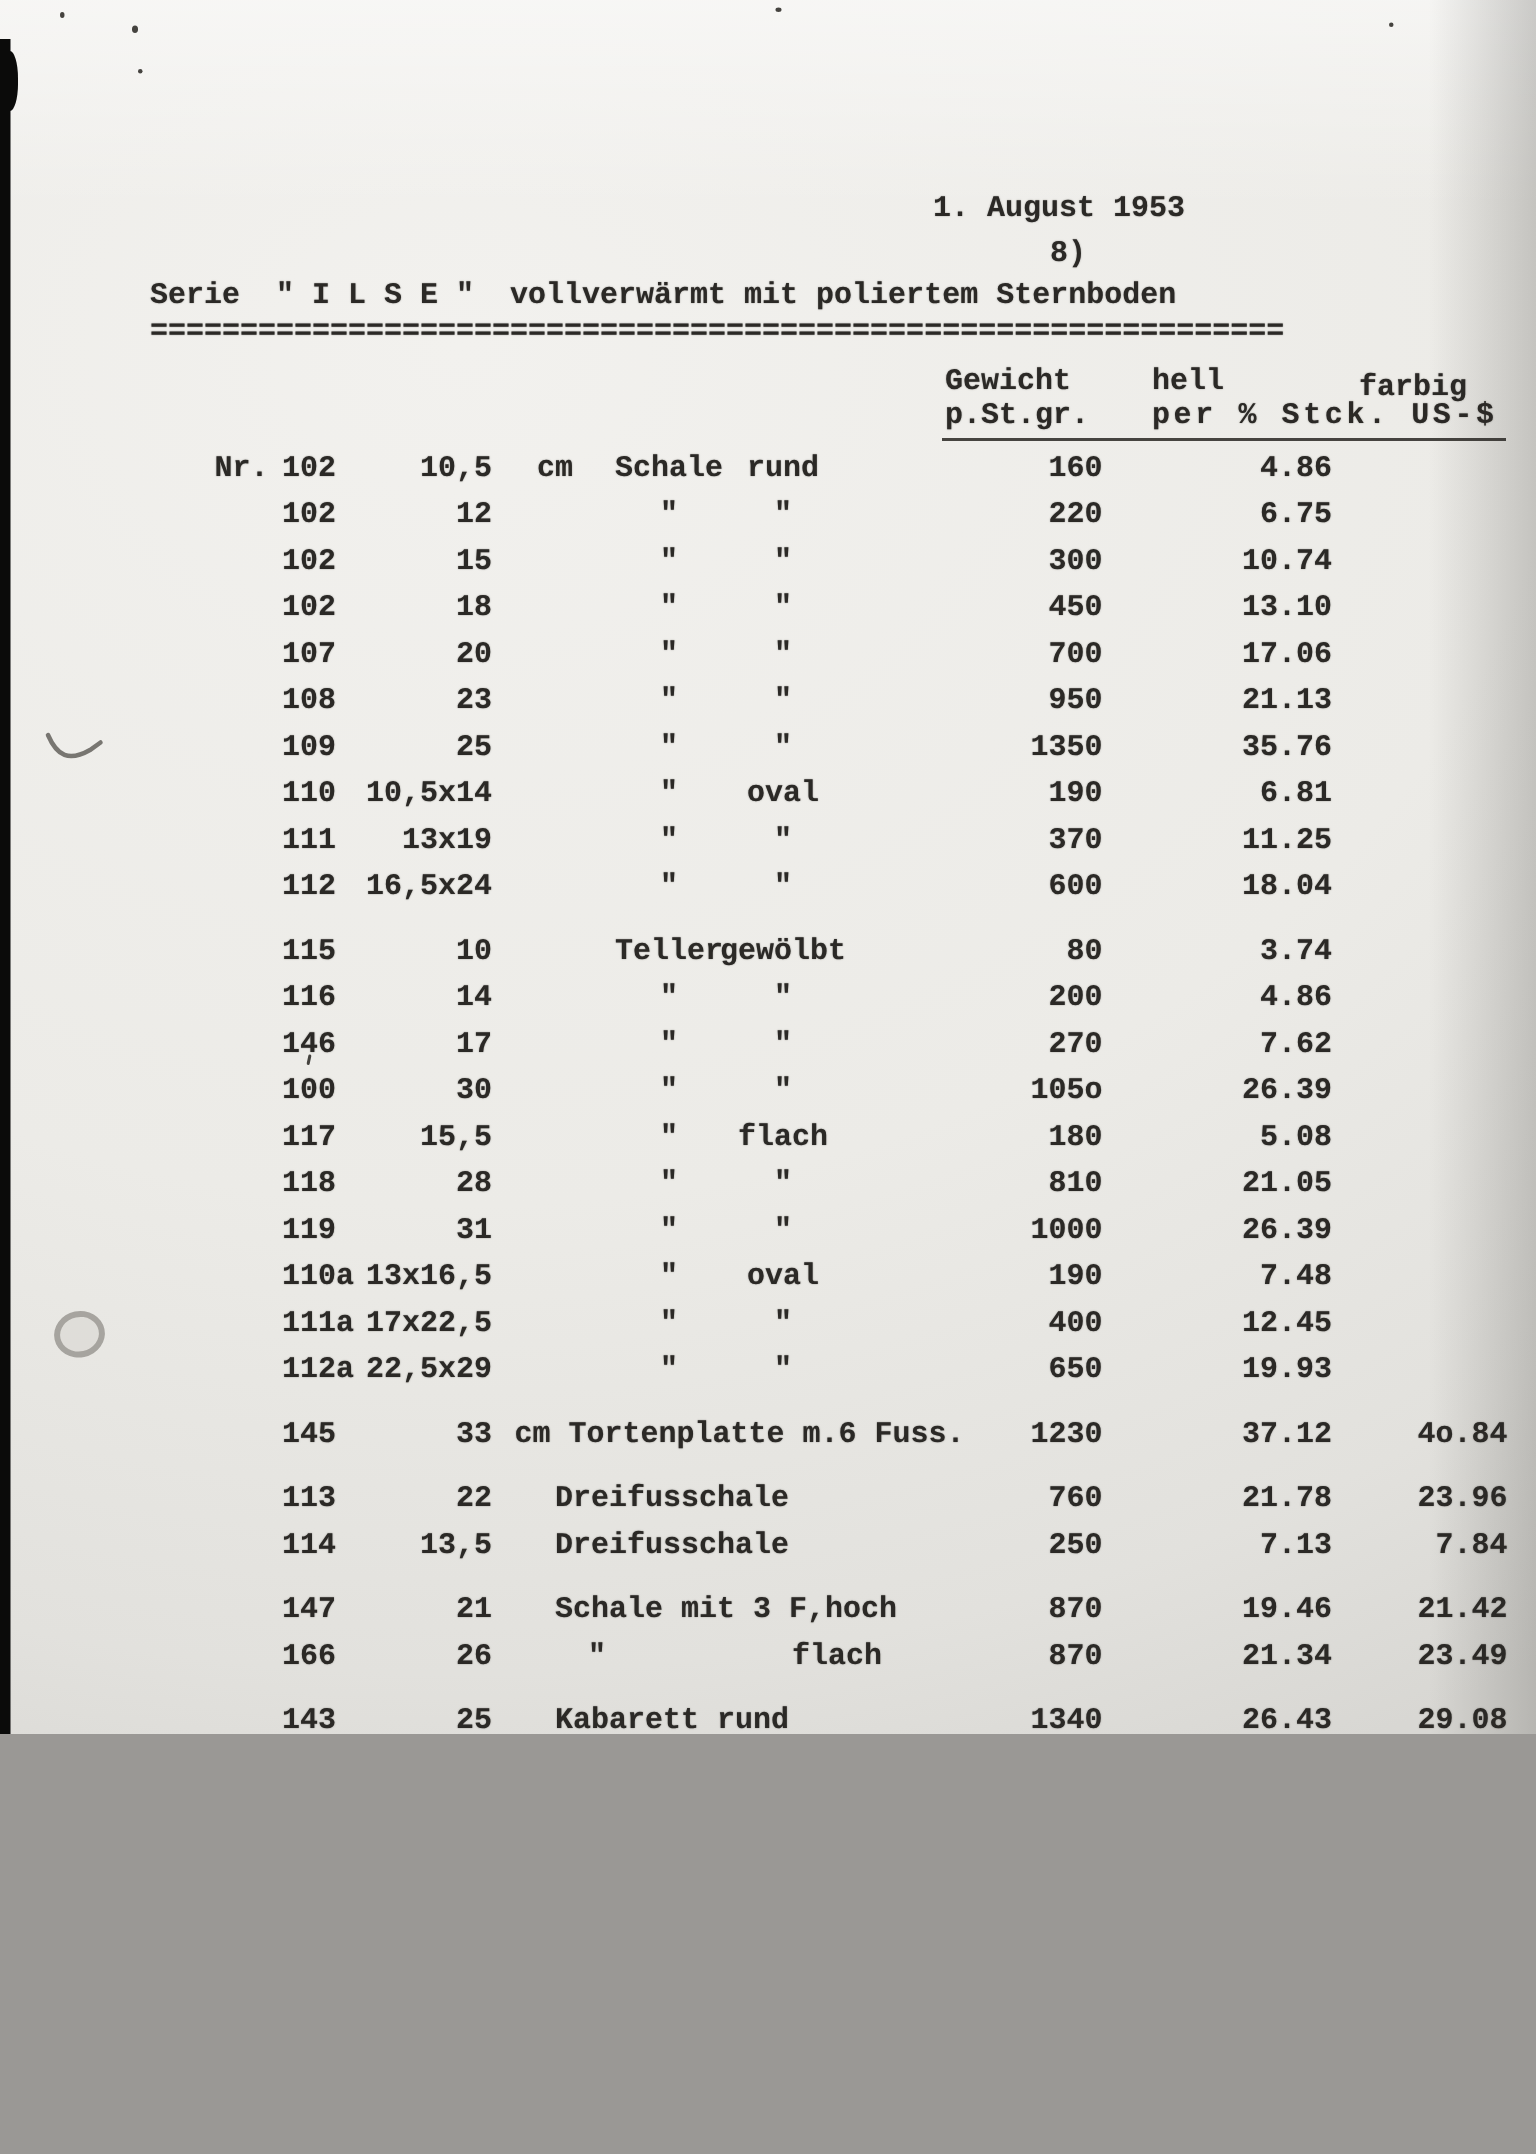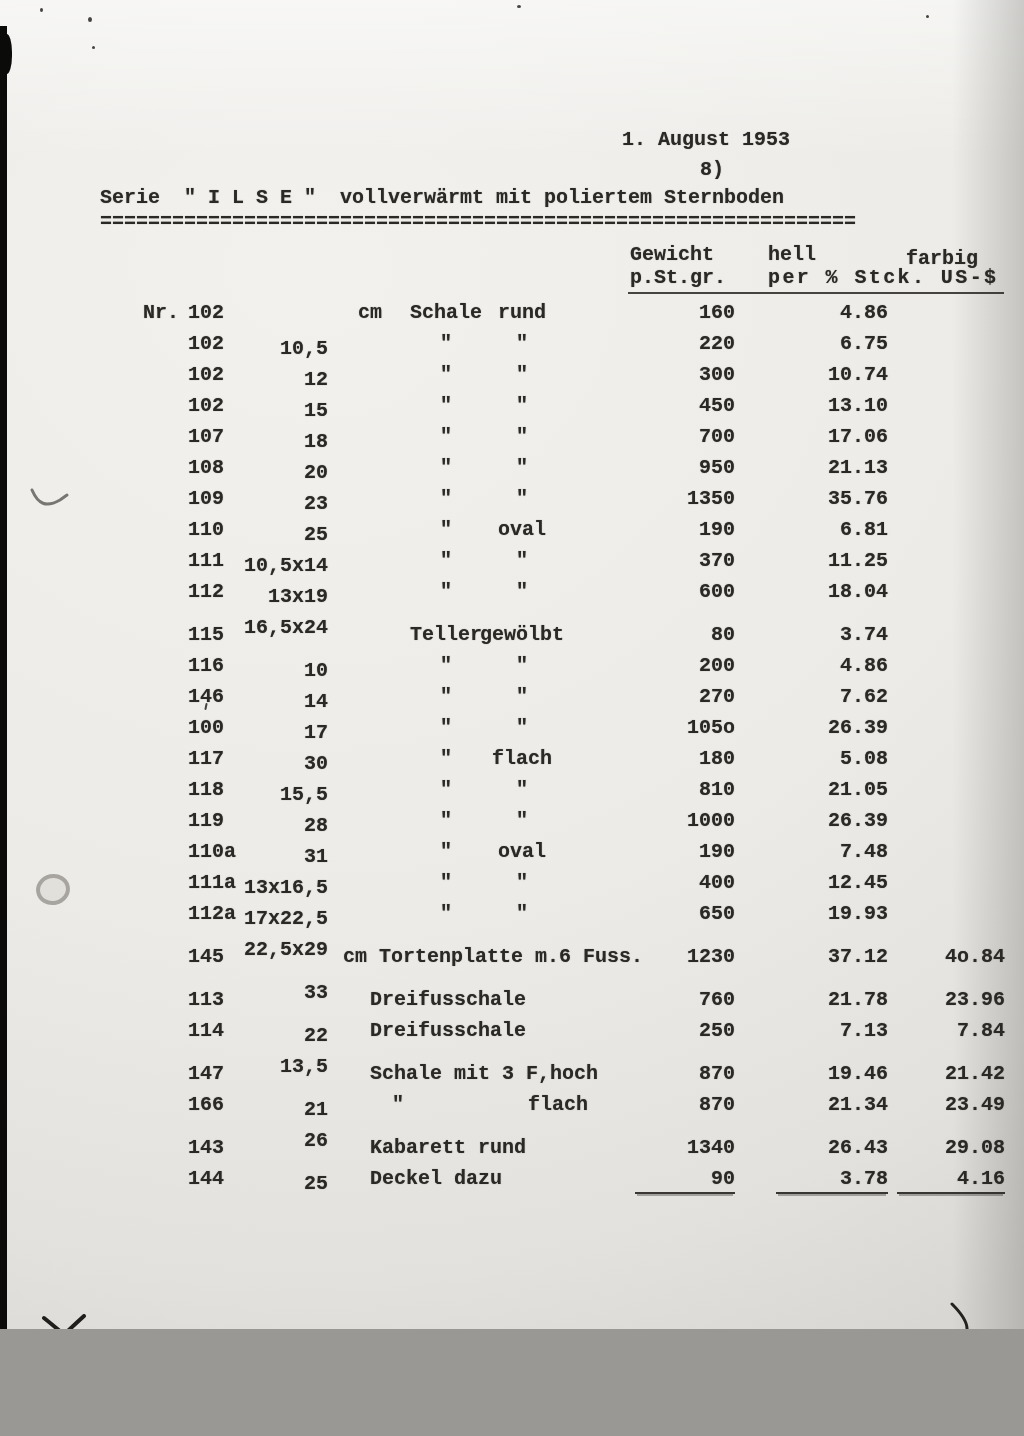--- a/index.html
+++ b/index.html
@@ -1,17 +1,17 @@
 <!DOCTYPE html>
 <html><head>
 <meta charset="utf-8">
 <style>
   html,body{margin:0;padding:0;background:#9a9895;}
   .page{
-    position:relative;width:1024px;height:1329px;overflow:hidden;
+    position:relative;width:1024px;height:1156px;overflow:hidden;
     background:
       linear-gradient(to right, rgba(0,0,0,0) 93%, rgba(105,104,100,.30) 100%),
       linear-gradient(to bottom, rgba(255,255,255,.5) 0%, rgba(255,255,255,0) 12%),
       radial-gradient(130% 90% at 30% 20%, #f2f1ee 0%, #ecebe7 55%, #e2e1dd 85%, #d8d7d3 100%);
     font-family:"Liberation Mono","DejaVu Sans Mono",monospace;
     font-weight:bold;color:#2b2926;
     text-shadow:0 0 1px rgba(43,41,37,.55);
     font-size:20px;
   }
   .abs{position:absolute;white-space:pre;}
@@ -33,21 +33,21 @@
   .h-line2{left:628px;top:266px;width:376px;height:26px;border-bottom:2px solid rgba(40,38,34,.85);}
   .h-gewicht2{position:absolute;left:2px;top:0;}
   .h-hell2{position:absolute;left:140px;top:0;letter-spacing:2.4px;}
   
   .tbody{position:absolute;left:0;top:300px;width:1024px;display:flex;flex-direction:column;padding-left:40px;}
   .row{position:relative;height:31px;width:1024px;}
   .row.gap{margin-top:12px;}
   .cell{position:absolute;top:0;height:28px;line-height:26px;white-space:pre;}
   .c-nrp{left:103px;width:46px;}
   .c-nr{left:148px;width:72px;}
-  .c-size{left:188px;width:100px;text-align:right;margin-top:36px;}
+  .c-size{left:188px;width:100px;text-align:right;}
   .c-unit{left:318px;width:40px;}
   .c-d1{left:350px;width:112px;text-align:center;}
   .c-d2{left:430px;width:104px;text-align:center;}
   .c-dwide{left:330px;}
   .c-gewicht{left:595px;width:100px;text-align:right;}
   .c-hell{left:736px;width:112px;text-align:right;}
   .c-farbig{left:857px;width:108px;text-align:right;}
   .r145 .c-dwide{left:303px;}
   .r166 .c-d1{left:336px;width:44px;text-align:center;}
   .r166 .c-d2{left:488px;width:90px;text-align:left;}

